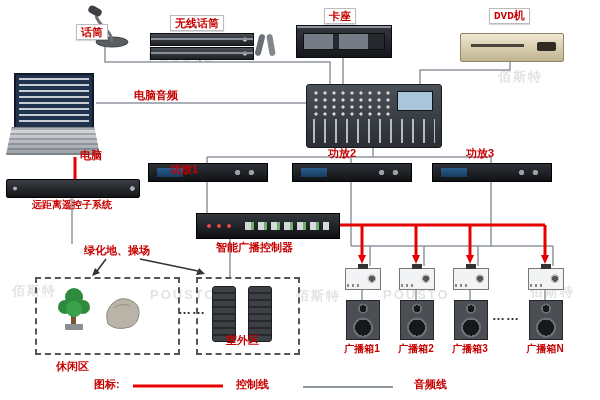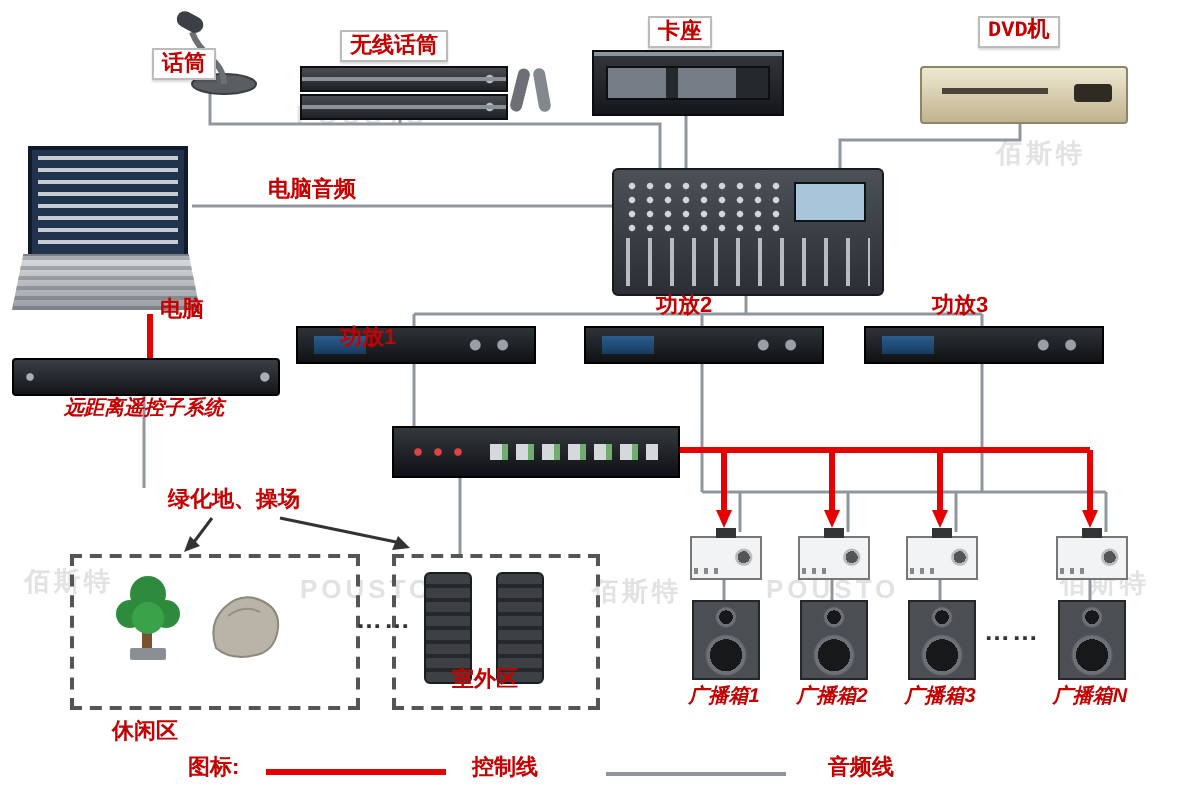--- a/index.html
+++ b/index.html
@@ -2,21 +2,21 @@
 <html><head>
 <meta charset="utf-8">
 <style>
   html,body{margin:0;padding:0;background:#fff;font-family:"Liberation Sans",sans-serif;}
   #stage{position:relative;width:600px;height:400px;background:#ffffff;overflow:hidden;}
   svg.overlay{position:absolute;left:0;top:0;z-index:1;}
   .dev{position:absolute;z-index:2;}
   .lbl{position:absolute;z-index:3;color:#c60000;font-weight:bold;font-size:11px;line-height:14px;white-space:nowrap;}
   .lbl.box{background:#fff;border:1px solid #bcbcbc;padding:0 4px;box-shadow:0 1px 1px rgba(0,0,0,.15);}
   .lbl.center{text-align:center;}
-  .lbl.small{font-size:10px;font-style:italic;}
+  .lbl.small{font-size:10px;}
   .ell{position:absolute;z-index:3;color:#333;font-weight:bold;font-size:13px;letter-spacing:1px;}
   .wm{position:absolute;z-index:0;color:#9a9a9a;opacity:.28;font-size:13px;font-weight:bold;letter-spacing:2px;}
   
   .rackbar{background:linear-gradient(#3a3e44,#141518);border:1px solid #000;border-radius:2px;
            background-image:radial-gradient(circle at 8px 50%,#aab0b6 0 1.6px,transparent 2.2px),
            radial-gradient(circle at 95% 50%,#aab0b6 0 2px,transparent 2.6px),
            linear-gradient(#3a3e44,#141518);}
   .rcv{position:absolute;left:0;width:102px;height:11px;background:linear-gradient(#4a4e54,#1d2024);border:1px solid #0d0e10;
        background-image:linear-gradient(transparent 40%,#8b9199 40%,#8b9199 58%,transparent 58%),
        radial-gradient(circle at 92% 50%,#b9bfc5 0 1.8px,transparent 2.4px),linear-gradient(#4a4e54,#1d2024);}
@@ -227,20 +227,21 @@
   <div class="lbl box" style="left:489px;top:8px;font-family:Liberation Mono, monospace;">DVD机</div>
 
   <div class="lbl" style="left:134px;top:89px;font-family:Liberation Mono, monospace;">电脑音频</div>
   <div class="lbl" style="left:80px;top:148px;">电脑</div>
 
   <div class="lbl" style="left:170px;top:146px;margin-top:16px;">功放1</div>
   <div class="lbl" style="left:328px;top:146px;">功放2</div>
   <div class="lbl" style="left:466px;top:146px;">功放3</div>
 
   <div class="lbl center small" style="left:6px;top:198px;width:132px;">远距离遥控子系统</div>
+  <div class="lbl" style="left:216px;top:240px;">智能广播控制器</div>
   <div class="lbl" style="left:84px;top:243px;">绿化地、操场</div>
 
   <div class="lbl" style="left:56px;top:331px;margin-top:28px;">休闲区</div>
   <div class="lbl" style="left:226px;top:333px;">室外区</div>
 
   <div class="ell" style="left:178px;top:302px;">……</div>
   <div class="ell" style="left:492px;top:308px;">……</div>
 
   <div class="lbl center small" style="left:340px;top:342px;width:44px;">广播箱1</div>
   <div class="lbl center small" style="left:394px;top:342px;width:44px;">广播箱2</div>

